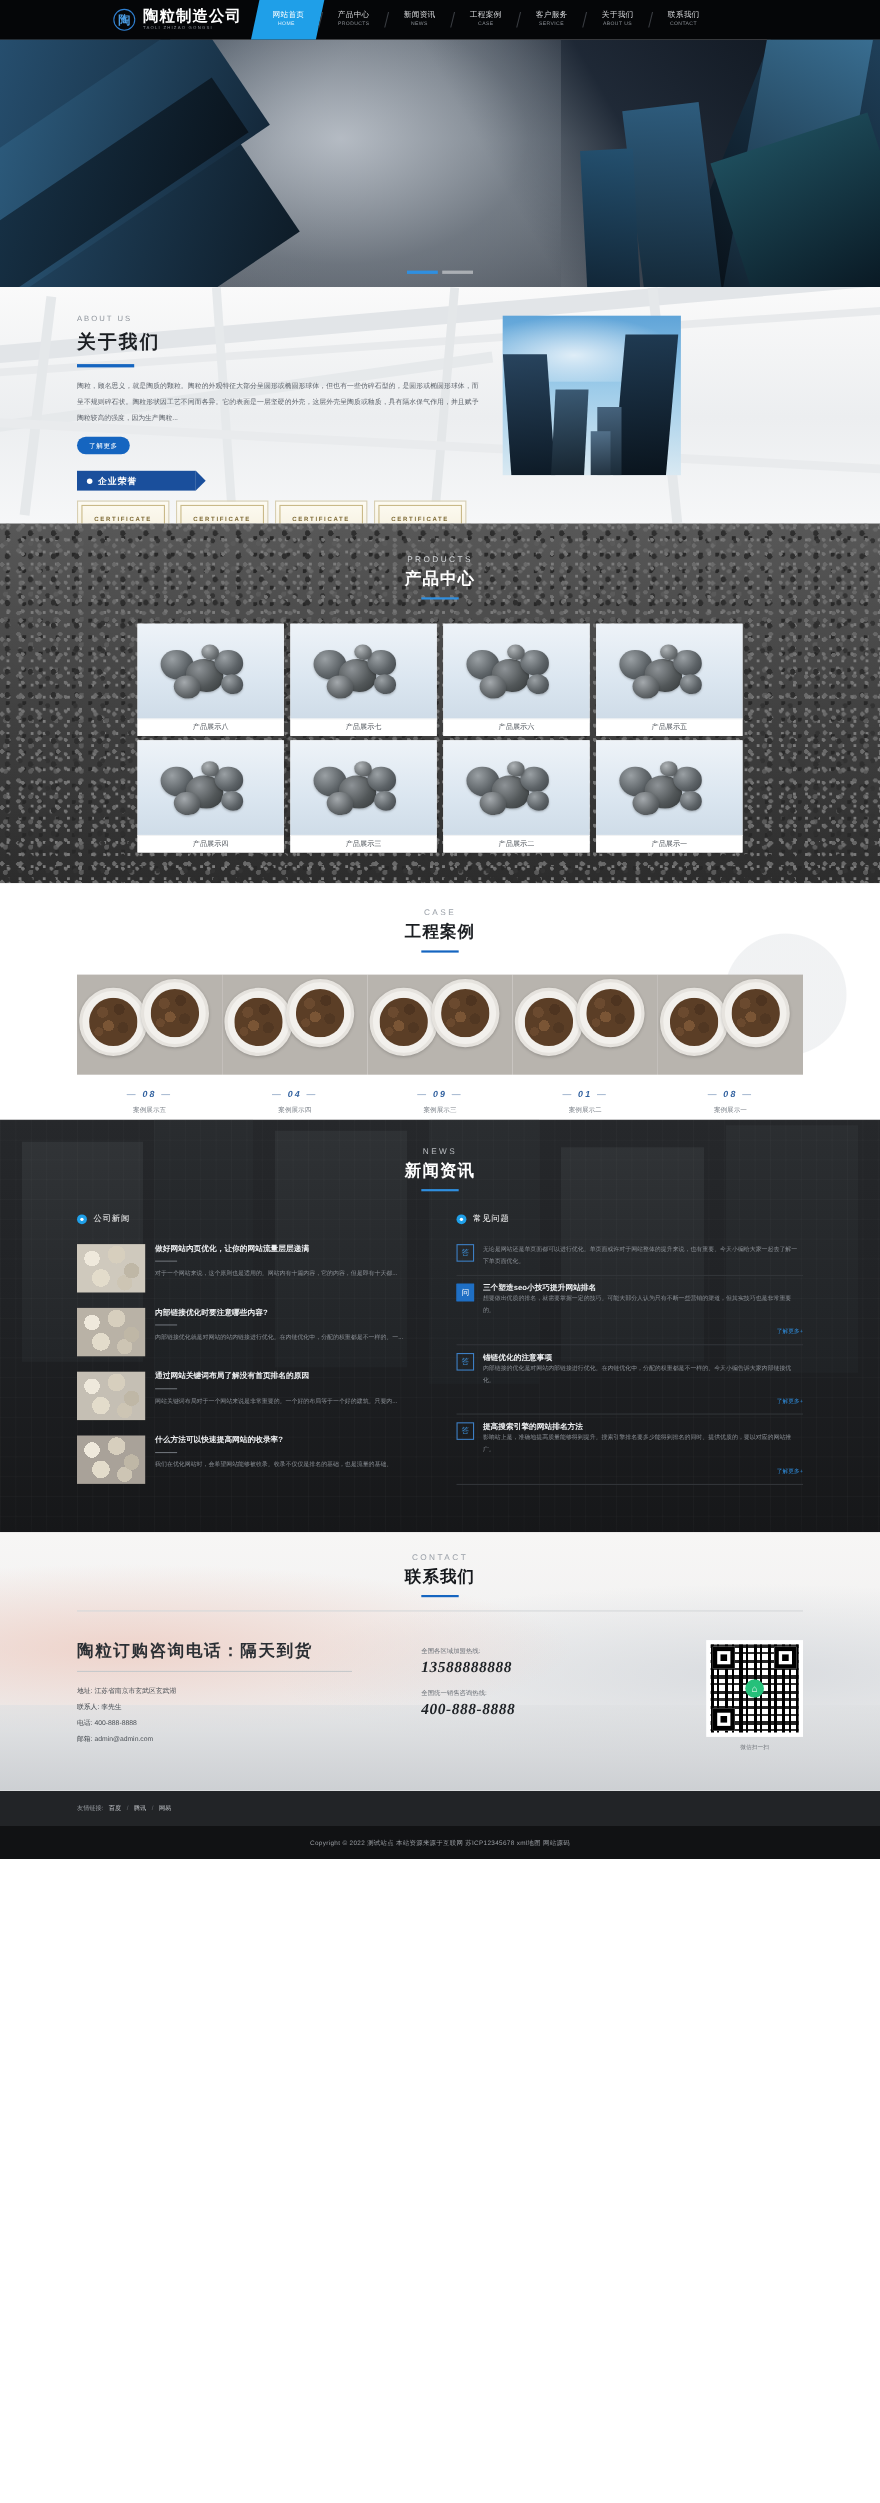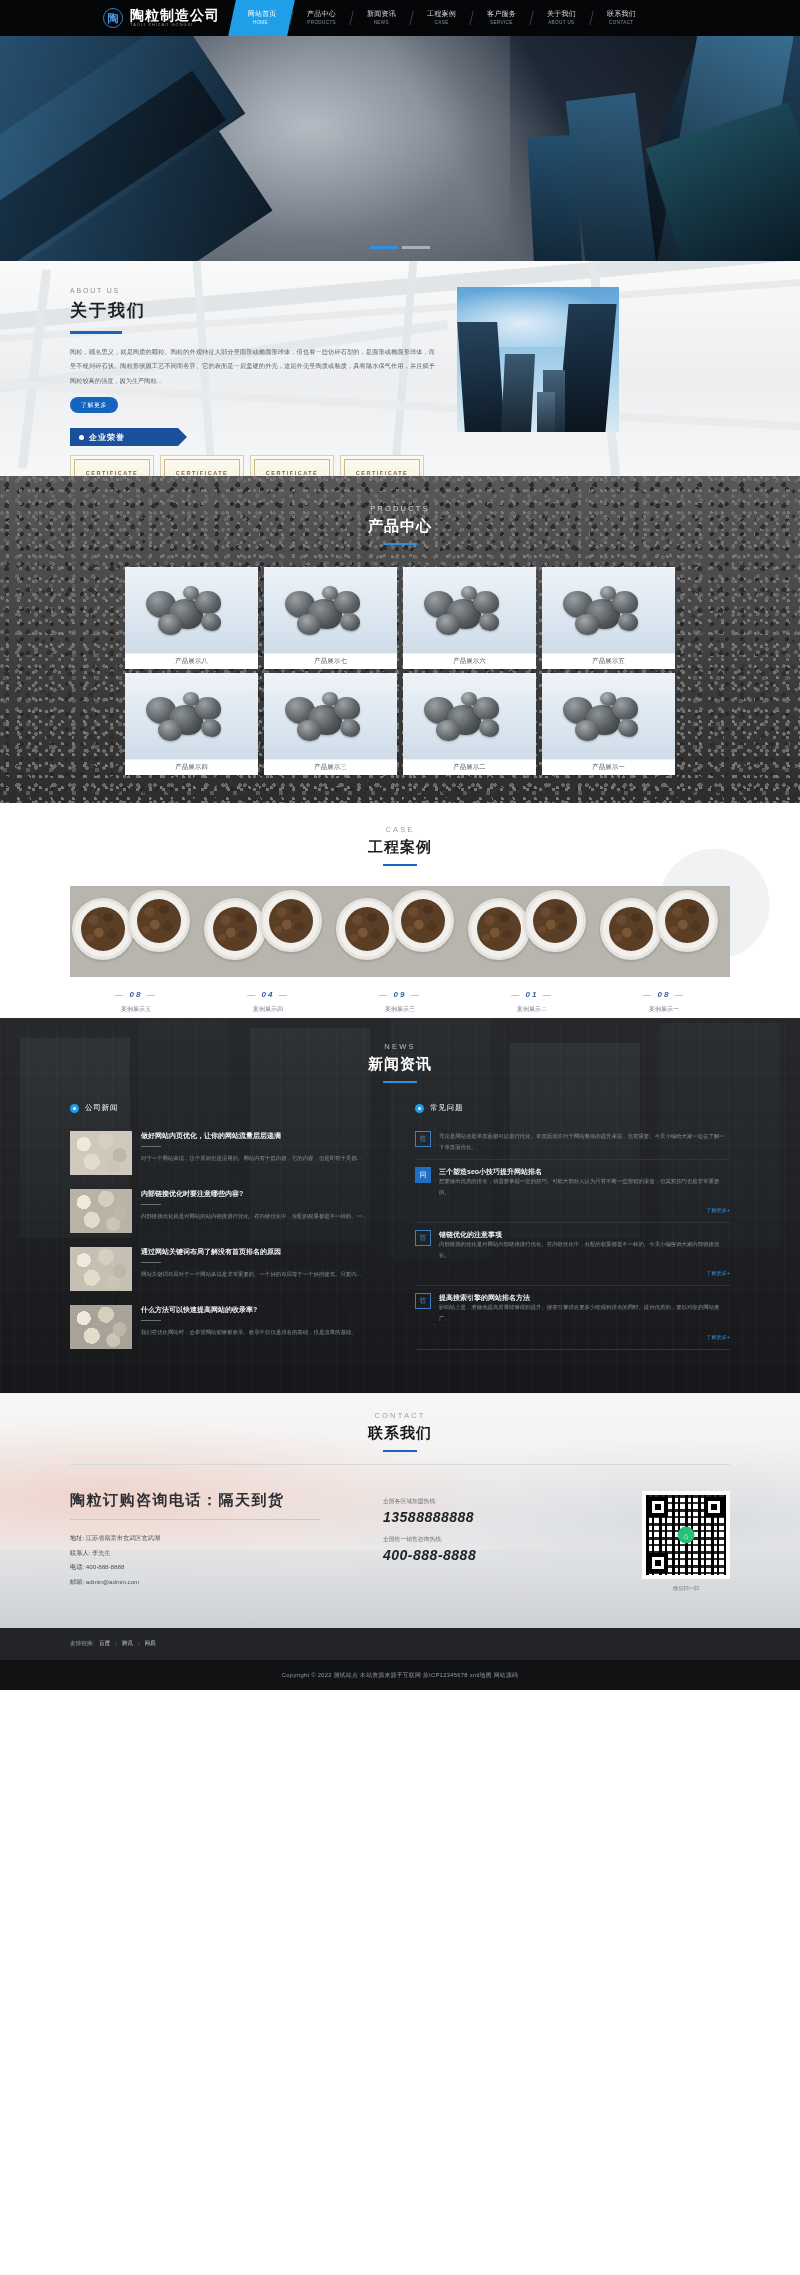--- a/index.html
+++ b/index.html
@@ -280,21 +280,21 @@
   .contact-head .sec-cn { color:#16191d; }
   .contact-hr { position:relative; width:660px; height:1px; background:#d5d7d9; margin:12px auto 0; }
   .contact-inner { position:relative; width:660px; margin:26px auto 0; display:flex; align-items:flex-start; }
   .ci-left { width:295px; }
   .ci-title { font-size:15px; color:#2b2f34; letter-spacing:1.5px; font-family:"DejaVu Serif", serif; font-weight:bold;}
   .ci-rule { width:250px; height:1px; background:#c7c9cb; margin:9px 0 11px; }
   .ci-row { font-size:6.2px; color:#4b5056; line-height:2.35; }
   .ci-row b { color:#3a3f45; font-weight:normal; }
   .ci-mid { width:180px; margin-left:18px; padding-top:6px; }
   .ci-lbl { font-size:5.8px; color:#6c7178; }
-  .ci-num { font-size:14px; font-weight:bold; font-style:italic; color:#1d2125; letter-spacing:.5px; margin:3px 0 10px; font-family:Liberation Sans, sans-serif;}
+  .ci-num { font-size:14px; font-weight:bold; font-style:italic; color:#1d2125; letter-spacing:.5px; margin:3px 0 10px; font-family:Liberation Serif, serif;}
   .ci-right { margin-left:auto; text-align:center; }
   .qr {
     width:88px; height:88px; background:#fff; padding:4px; position:relative;
   }
   .qr-grid {
     width:100%; height:100%;
     background-color:#fff;
     background-image:
       repeating-linear-gradient(90deg, #000 0 3px, #fff 3px 6px, #000 6px 8px, #fff 8px 13px),
       repeating-linear-gradient(180deg, rgba(0,0,0,.85) 0 3px, rgba(255,255,255,0) 3px 7px, rgba(0,0,0,.8) 7px 9px, rgba(255,255,255,0) 9px 14px);

